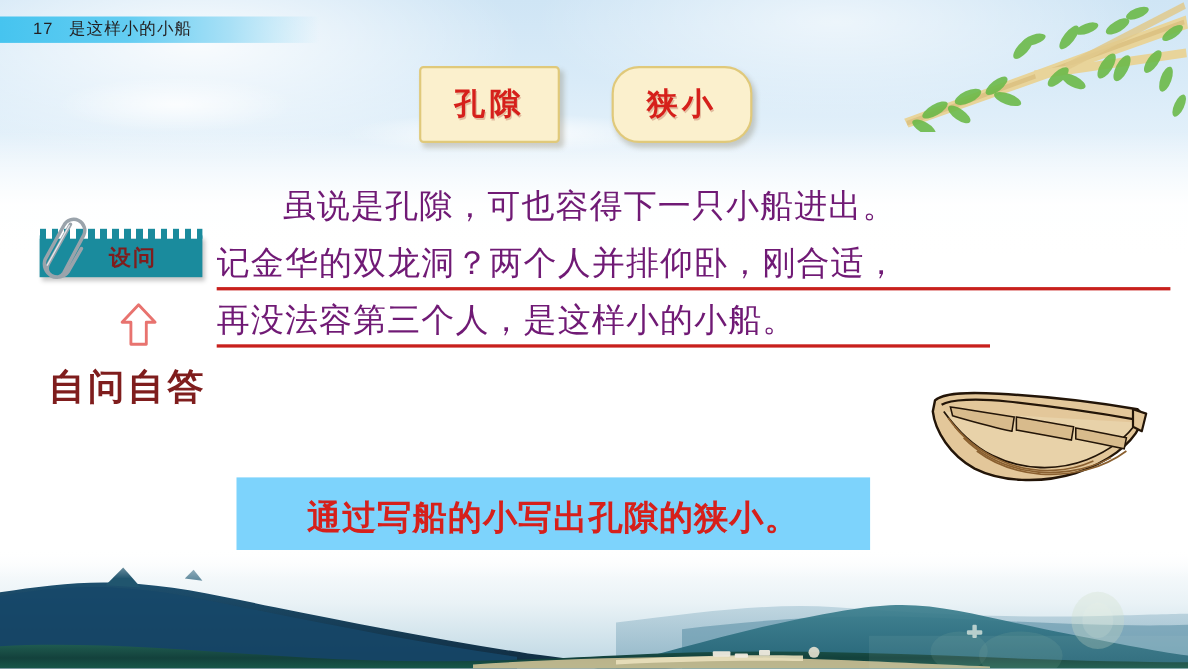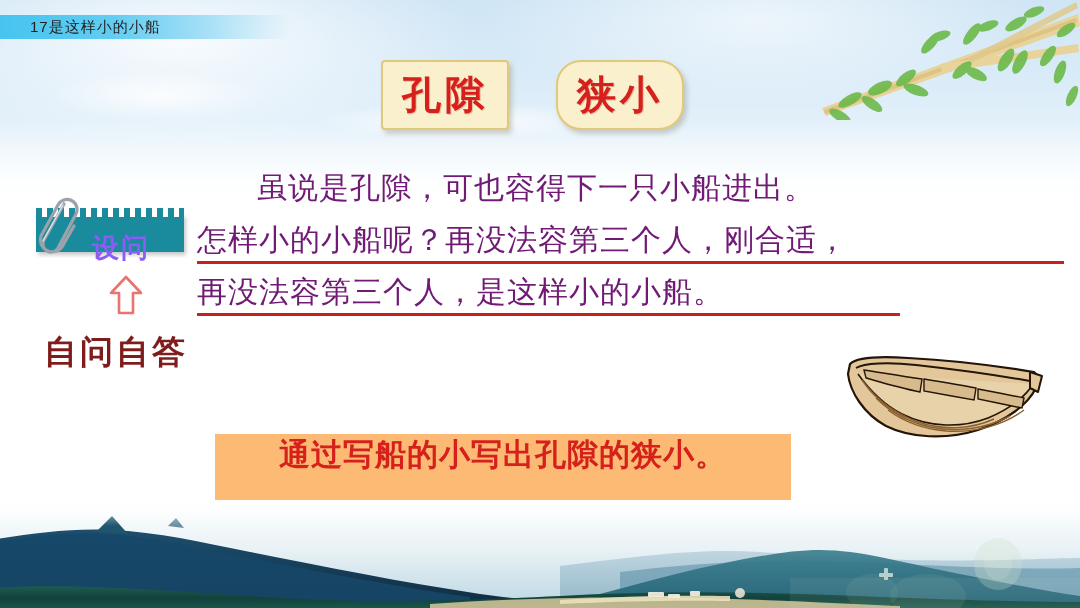--- a/index.html
+++ b/index.html
@@ -60,21 +60,21 @@
     position: absolute;
     left: 30px; top: 16px;
     height: 22px;
     line-height: 22px;
     font-family: "Liberation Sans", sans-serif;
     font-size: 15px;
     color: #231f20;
     letter-spacing: 1px;
     white-space: nowrap;
   }
-  .header-num { margin-right: 0; }
+  .header-num { margin-right: 14px; }
 
   
   .branch {
     position: absolute;
     right: 0; top: 0;
     width: 260px; height: 120px;
   }
 
   
   .kw-box {
@@ -83,21 +83,21 @@
     border: 2px solid #e0c97a;
     border-radius: 4px;
     box-shadow: 3px 4px 5px rgba(120,110,80,0.30);
     display: flex;
     align-items: center;
     justify-content: center;
   }
   .kw-box span {
     font-family: "DejaVu Serif", serif;
     font-weight: bold;
-    font-size: 39px;
+    font-size: 28px;
     color: #d6201b;
     letter-spacing: 4px;
     text-shadow: 1px 1px 0 rgba(150,30,20,0.25);
   }
   #kw1 { left: 381px; top: 60px; width: 124px; height: 66px; }
   #kw2 { left: 556px; top: 60px; width: 124px; height: 66px; border-radius: 25px; }
 
   
   .passage {
     position: absolute;
@@ -139,30 +139,30 @@
   .note-spiral {
     position: absolute;
     left: 0; top: 0;
     width: 148px; height: 9px;
     background: repeating-linear-gradient(to right,
       #1a8b9d 0px, #1a8b9d 6px,
       #ffffff 6px, #ffffff 11px);
   }
   .note-label {
     position: absolute;
-    left: 0; top: 20px;
+    left: 0; top: 6px;
     width: 148px; height: 38px;
     line-height: 40px;
     text-align: center;
     padding-left: 22px;
     box-sizing: border-box;
     font-family: "DejaVu Serif", serif;
-    font-size: 27px;
+    font-size: 20px;
     font-weight: bold;
-    color: #8b5cf6;
+    color: #7f1d1d;
     letter-spacing: 2px;
   }
   .clip {
     position: absolute;
     left: -6px; top: -12px;
     width: 52px; height: 62px;
   }
 
   
   .up-arrow {
@@ -188,22 +188,23 @@
     position: absolute;
     left: 838px; top: 348px;
     width: 210px; height: 96px;
   }
 
   
   .conclusion {
     position: absolute;
     left: 215px; top: 434px;
     width: 576px; height: 74px;
-    background: #fdba74;
+    background: #7dd3fc;
     display: flex;
+    align-items: center;
     justify-content: center;
   }
   .conclusion span {
     font-family: "DejaVu Serif", serif;
     font-size: 31px;
     font-weight: bold;
     color: #d6201b;
     letter-spacing: 1px;
     white-space: nowrap;
   }
@@ -272,21 +273,21 @@
 
   <div id="kw1" class="kw-box">
     <span>孔隙</span>
   </div>
   <div id="kw2" class="kw-box">
     <span>狭小</span>
   </div>
 
   <div class="passage">
     <div id="line1" class="p-line indent">虽说是孔隙，可也容得下一只小船进出。</div>
-    <div id="line2" class="p-line u-line">怎样小的小船呢？再没法容第三个人，刚合适，</div>
+    <div id="line2" class="p-line u-line">记金华的双龙洞？两个人并排仰卧，刚合适，</div>
     <div id="line3" class="p-line u-line">再没法容第三个人，是这样小的小船。</div>
   </div>
 
   <div class="note-wrap">
     <div class="note-box"></div>
     <div class="note-spiral"></div>
     <div class="note-label">设问</div>
     <svg class="clip" viewBox="0 0 52 62">
       <g fill="none" stroke="#9aa3ab" stroke-width="3.2" stroke-linecap="round" stroke-linejoin="round">
         <path d="M34 8 L14 44 a8 8 0 0 0 14 8 L46 18 a10 10 0 0 0 -18 -9 L11 40 a12 12 0 0 0 21 11 L44 30"></path>

